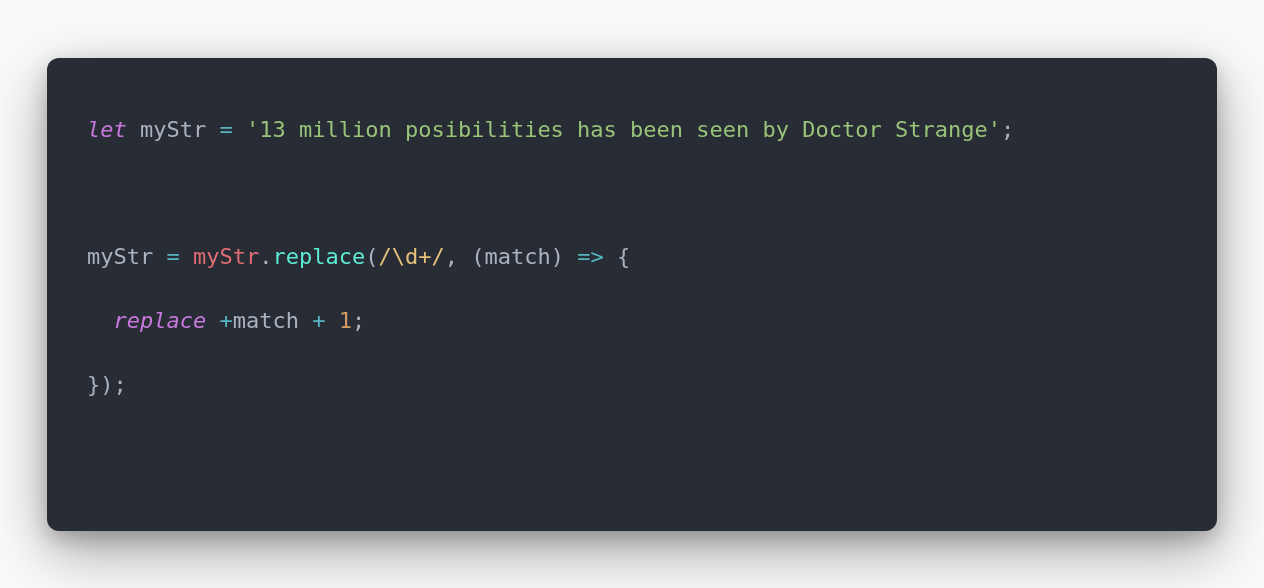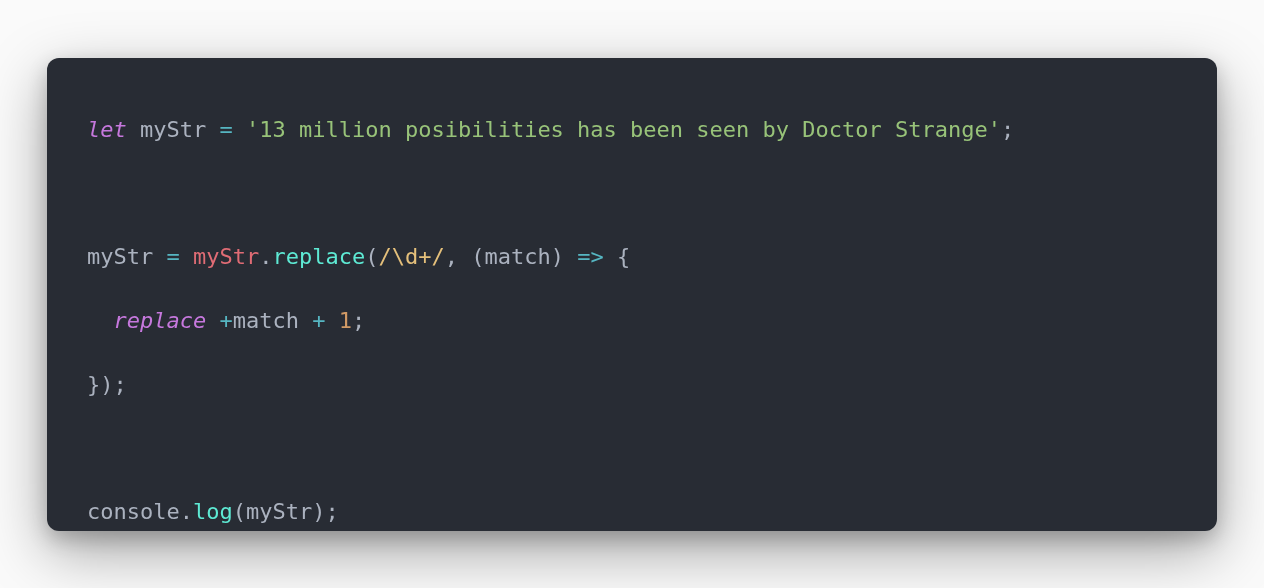--- a/index.html
+++ b/index.html
@@ -45,14 +45,13 @@
 </head>
 <body>
 
 <div class="code-container">
   <div class="code-line"><span class="tok-keyword">let</span><span> </span><span class="tok-default">myStr</span><span> </span><span class="tok-op">=</span><span> </span><span class="tok-string">'13 million posibilities has been seen by Doctor Strange'</span><span class="tok-punct">;</span></div>
   <div class="code-line">&nbsp;</div>
   <div class="code-line"><span class="tok-default">myStr</span><span> </span><span class="tok-op">=</span><span> </span><span class="tok-var">myStr</span><span class="tok-punct">.</span><span class="tok-method">replace</span><span class="tok-punct">(</span><span class="tok-regex">/\d+/</span><span class="tok-punct">,</span><span> </span><span class="tok-punct">(</span><span class="tok-param">match</span><span class="tok-punct">)</span><span> </span><span class="tok-op">=&gt;</span><span> </span><span class="tok-punct">{</span></div>
   <div class="code-line"><span>  </span><span class="tok-keyword">replace</span><span> </span><span class="tok-op">+</span><span class="tok-default">match</span><span> </span><span class="tok-op">+</span><span> </span><span class="tok-number">1</span><span class="tok-punct">;</span></div>
   <div class="code-line"><span class="tok-punct">}</span><span class="tok-punct">)</span><span class="tok-punct">;</span></div>
   <div class="code-line">&nbsp;</div>
-  <div class="code-line"><span class="tok-default">console</span><span class="tok-punct">.</span><span class="tok-method">log</span><span class="tok-punct">(</span><span class="tok-default">myStr</span><span class="tok-punct">)</span><span class="tok-punct">;</span></div>
 </div>
 
 </body></html>

